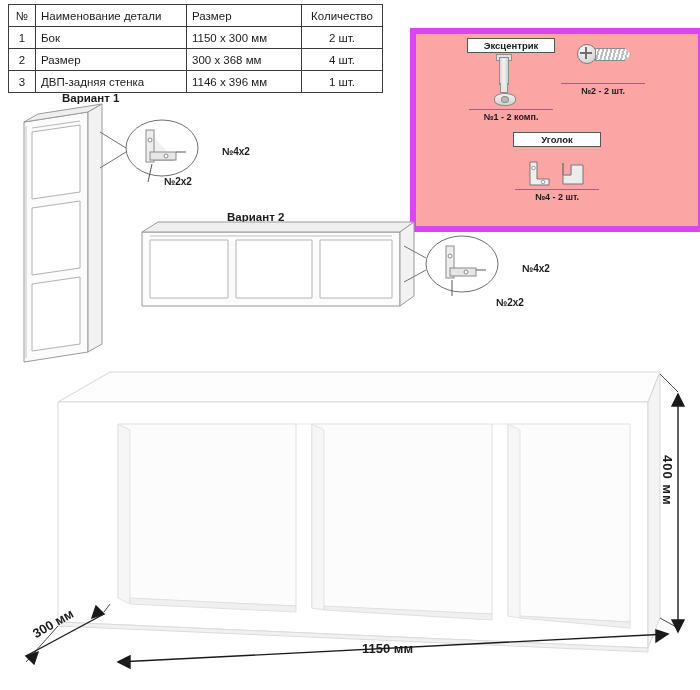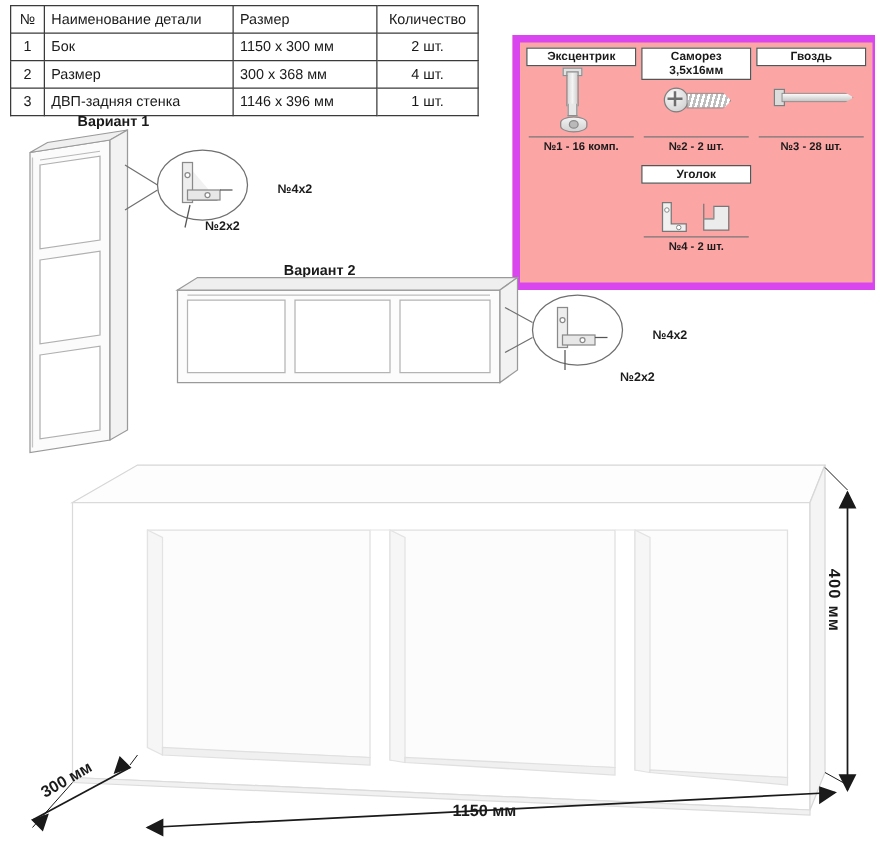--- a/index.html
+++ b/index.html
@@ -249,45 +249,33 @@
 
     <div class="hw-cell">
       <div class="hw-title">Эксцентрик</div>
       <div class="hw-art">
         <div class="ecc-pin-head"></div>
         <div class="ecc-pin"></div>
         <div class="ecc-pin-tip"></div>
         <div class="ecc-cyl"></div>
         <div class="ecc-cyl-in"></div>
       </div>
-      <div class="hw-label">№1 - 16 комп.</div>
+      <div class="hw-label">№1 - 2 комп.</div>
     </div>
 
     <div class="hw-cell">
-      <div class="hw-title">
-        <div>Саморез</div>
-        <div>3,5x16мм</div>
-      </div>
       <div class="hw-art" style="height:45px">
         <div class="screw-head"></div>
         <div class="screw-cross1"></div>
         <div class="screw-cross2"></div>
         <div class="screw-body"></div>
       </div>
       <div class="hw-label">№2 - 2 шт.</div>
     </div>
 
-    <div class="hw-cell">
-      <div class="hw-title">Гвоздь</div>
-      <div class="hw-art">
-        <div class="nail-head"></div>
-        <div class="nail-body"></div>
-      </div>
-      <div class="hw-label">№3 - 28 шт.</div>
-    </div>
 
   </div>
 
   <div class="hw-row" style="margin-top:6px">
 
     <div class="hw-cell">
       <div class="hw-title">Уголок</div>
       <div class="hw-art" style="height:42px">
         <svg class="corner-l" viewBox="0 0 26 30">
           <path d="M3,3 L3,26 L22,26 L22,20 L10,20 L10,3 Z" fill="#f0f0f0" stroke="#777" stroke-width="1"></path>

